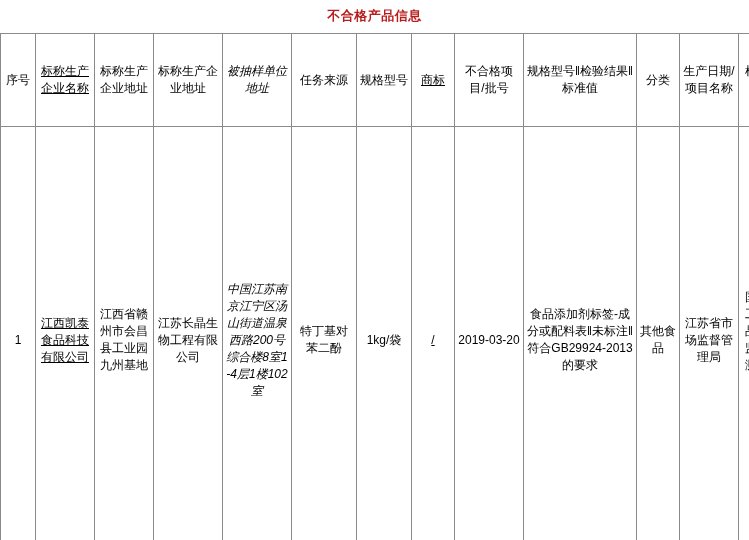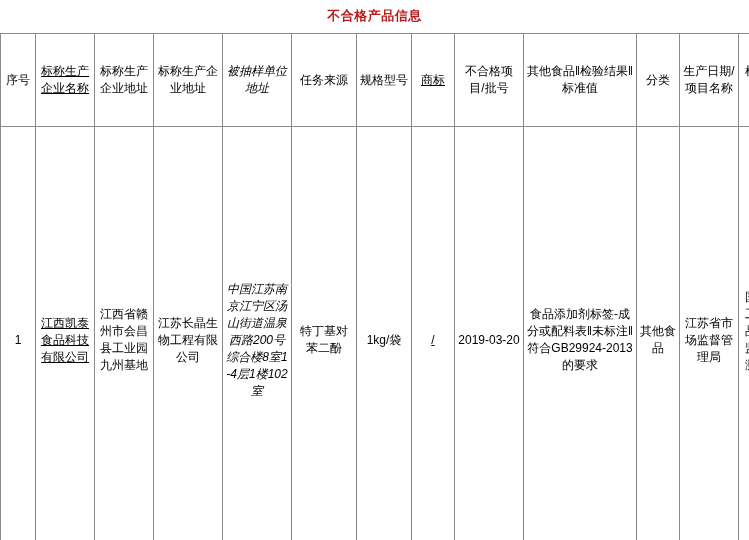--- a/index.html
+++ b/index.html
@@ -81,21 +81,21 @@
       <tr>
         <th class="c0">序号</th>
         <th class="c1">标称生产企业名称</th>
         <th class="c2">标称生产企业地址</th>
         <th class="c3">标称生产企业地址</th>
         <th class="c4">被抽样单位地址</th>
         <th class="c5">任务来源</th>
         <th class="c6">规格型号</th>
         <th class="c7">商标</th>
         <th class="c8">不合格项目/批号</th>
-        <th class="c9">其他食品‖检验结果‖标准值</th>
+        <th class="c9">规格型号‖检验结果‖标准值</th>
         <th class="c10">分类</th>
         <th class="c11">生产日期/项目名称</th>
         <th class="c12">检验机构</th>
 
       </tr>
     </thead>
     <tbody>
       <tr>
         <td class="c0">1</td>
         <td class="c1">江西凯泰食品科技有限公司</td>

